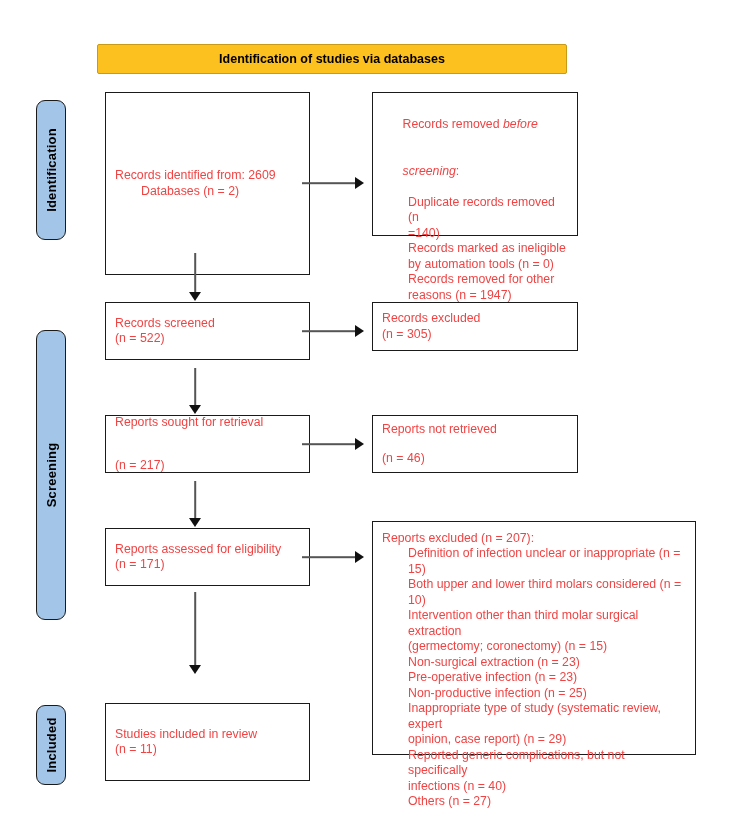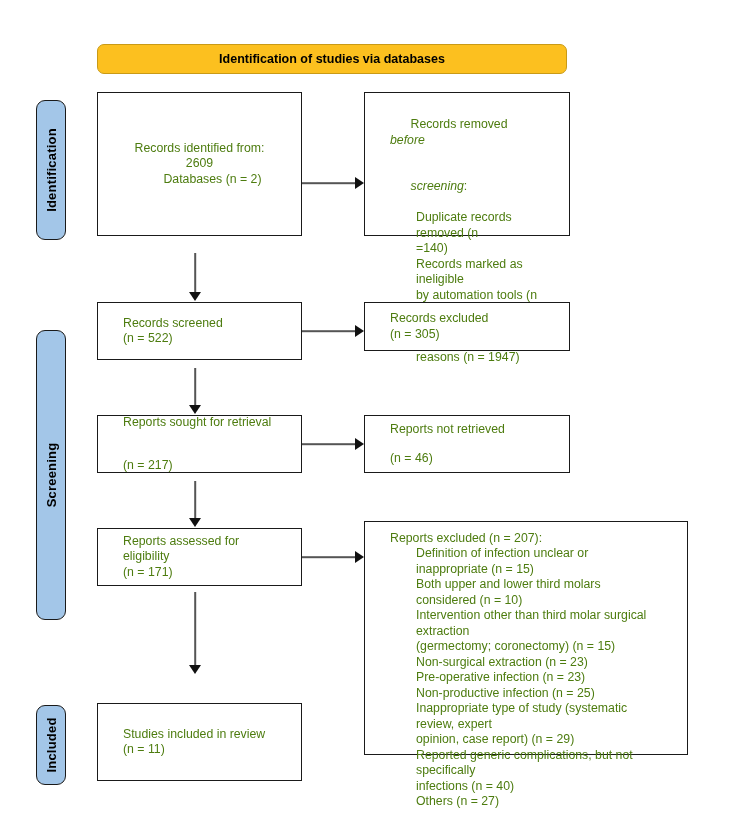--- a/index.html
+++ b/index.html
@@ -42,43 +42,44 @@
     font-weight: bold;
     letter-spacing: 0.2px;
     color: #000;
   }
 
   
   .banner {
     position: absolute;
     background: #fcc01f;
     border: 1.5px solid #c99a16;
-    border-radius: 7px;
+    border-radius: 2px;
     box-sizing: border-box;
     display: flex;
     align-items: center;
     justify-content: center;
     font-size: 12.5px;
     font-weight: bold;
     color: #000;
   }
 
   
   .box {
     position: absolute;
     background: #ffffff;
     border: 1.7px solid #1a1a1a;
     box-sizing: border-box;
     display: flex;
     flex-direction: column;
     justify-content: center;
-    padding: 6px 25px;
+    padding: 6px 9px;
     font-size: 12.3px;
     line-height: 1.26;
-    color: #4d7c0f;
+    color: #ef4444;
+    margin-left: 8px;
   }
   .box.top-align {
     justify-content: flex-start;
     padding-top: 9px;
   }
   .box .line { white-space: pre-wrap; }
   .box .line.indent { padding-left: 26px; }
   .box .line em { font-style: italic; }
 
   
@@ -136,21 +137,21 @@
   </div>
 
   <div class="stage-bar" style="left:36px; top:705px; width:30px; height:80px;">
     <span class="stage-text">Included</span>
   </div>
 
   <div class="banner" style="left:97px; top:44px; width:470px; height:30px;">
     <span>Identification of studies via databases</span>
   </div>
 
-  <div class="box" style="left:97px; top:92px; width:205px; height:144px;text-align:center;">
+  <div class="box" style="left:97px; top:92px; width:205px; height:183px;">
     <div class="line">Records identified from: 2609</div>
     <div class="line indent">Databases (n = 2)</div>
   </div>
 
   <div class="arrow-h" style="left:302px; top:176px; width:62px; height:14px;">
     <div class="shaft" style="width:55px;"></div>
     <div class="head"></div>
   </div>
 
   <div class="box top-align" style="left:364px; top:92px; width:206px; height:144px;">

